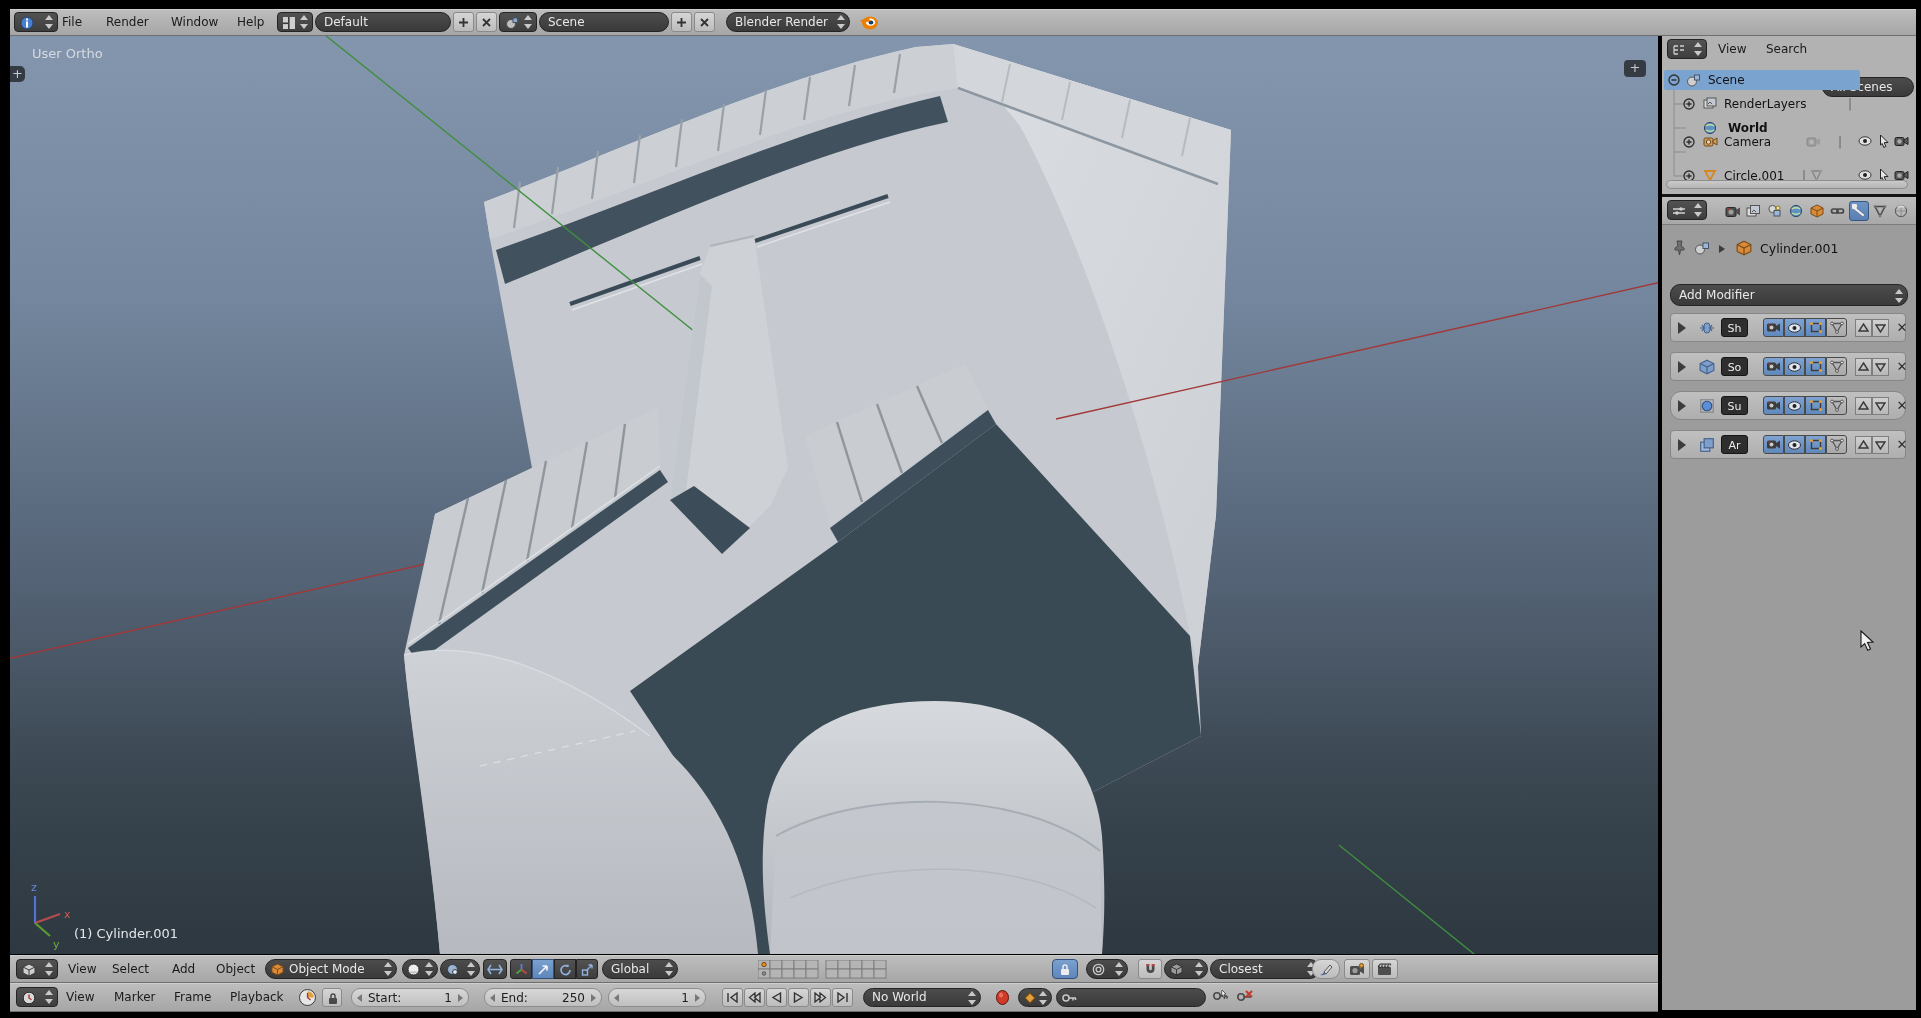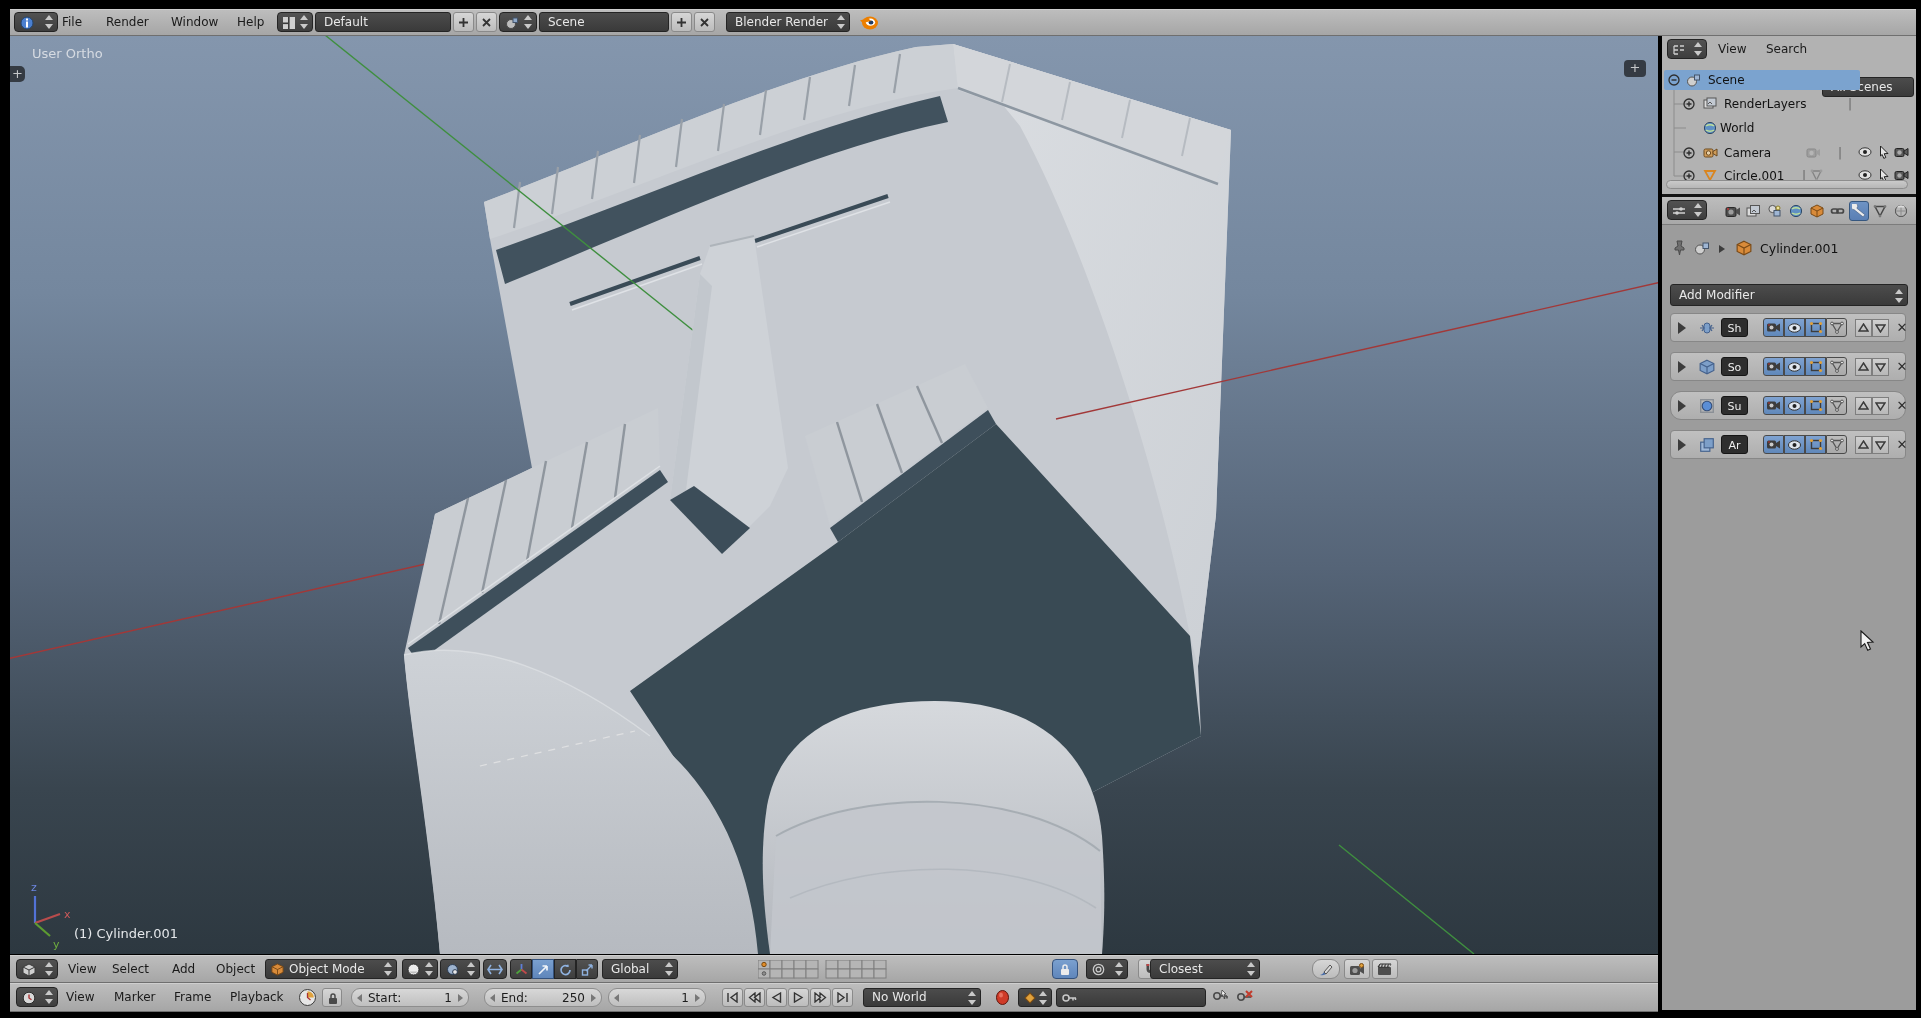--- a/index.html
+++ b/index.html
@@ -3,21 +3,21 @@
 <meta charset="utf-8">
 <style>
   html,body{margin:0;padding:0;background:#000;}
   body{font-family:"DejaVu Sans","Liberation Sans",sans-serif;-webkit-font-smoothing:antialiased;}
   .screen{position:relative;width:1921px;height:1018px;background:#000;overflow:hidden;}
   .abs{position:absolute;}
   
   .bar{position:absolute;background:linear-gradient(#bdbdbd,#a6a6a6);border-top:1px solid #cfcfcf;border-bottom:1px solid #6f6f6f;}
   .mi{position:absolute;top:0;height:100%;line-height:25px;font-size:12px;color:#1a1a1a;cursor:default;}
   
-  .dd{position:absolute;background:linear-gradient(#4c4c4c,#3a3a3a);border:1px solid #242424;border-radius:3px;color:#e8e8e8;font-size:12px;box-sizing:border-box;text-align:center;}
+  .dd{position:absolute;background:linear-gradient(#4c4c4c,#3a3a3a);border:1px solid #242424;border-radius:10px;color:#e8e8e8;font-size:12px;box-sizing:border-box;text-align:center;}
   .dd .txt{position:absolute;left:8px;top:0;line-height:18px;white-space:nowrap;overflow:hidden;}
   .arr{position:absolute;right:3px;top:2px;width:9px;height:14px;}
   .arr:before,.arr:after{content:"";position:absolute;left:0;border-left:4px solid transparent;border-right:4px solid transparent;}
   .arr:before{top:0;border-bottom:5px solid #c9c9c9;}
   .arr:after{bottom:0;border-top:5px solid #c9c9c9;}
   
   .lb{position:absolute;background:linear-gradient(#d6d6d6,#bcbcbc);border:1px solid #8a8a8a;border-radius:3px;box-sizing:border-box;}
   
   .etb{position:absolute;background:linear-gradient(#525252,#3e3e3e);border:1px solid #242424;border-radius:4px;box-sizing:border-box;}
   
@@ -294,24 +294,24 @@
           </svg>
         <span class="ol-label" style="left:62px;">RenderLayers</span>
         <span class="ol-label olsep" style="left:186px;">|</span>
       </div>
 
       <div class="ol-row" style="top:82px;">
         <svg class="glyph" style="left:41px;top:3px;" width="14" height="14" viewBox="0 0 14 14">
             <circle cx="7" cy="7" r="5.6" fill="#5f8fc4" stroke="#2f4a66"></circle>
             <path d="M3 5c2-1.6 6-1.6 8 0M3 9c2 1.6 6 1.6 8 0" stroke="#bfe09a" stroke-width="1.6" fill="none"></path>
           </svg>
-        <span class="ol-label" style="left:58px;">World</span>
-      </div>
-
-      <div class="ol-row" style="top:107px;text-align:right;">
+        <span class="ol-label" style="left:66px;font-weight:bold;">World</span>
+      </div>
+
+      <div class="ol-row" style="top:96px;text-align:right;">
         <svg class="glyph" style="left:21px;top:4px;" width="12" height="12" viewBox="0 0 12 12">
             <circle cx="6" cy="6" r="5" fill="none" stroke="#2e2e2e" stroke-width="1.3"></circle>
             <path d="M3.5 6h5M6 3.5v5" stroke="#2e2e2e" stroke-width="1.4"></path>
           </svg>
         <svg class="glyph" style="left:41px;top:3px;" width="15" height="13" viewBox="0 0 15 13">
             <rect x="1" y="3" width="9" height="8" rx="1.5" fill="#cf9c5a" stroke="#6d4a1e"></rect>
             <circle cx="5.5" cy="7" r="2.2" fill="#e8d3ae" stroke="#6d4a1e"></circle>
             <path d="M10 5.5L14 3v7l-4-2.5z" fill="#cf9c5a" stroke="#6d4a1e"></path>
           </svg>
         <span class="ol-label" style="left:62px;">Camera</span>
@@ -735,21 +735,21 @@
           <rect x="7.8" y="1" width="2.7" height="2" fill="#b44"></rect>
         </svg>
     </div>
     <div class="dd" style="left:1154px;top:3px;width:44px;height:20px;">
       <svg class="glyph" style="left:5px;top:3px;" width="13" height="13" viewBox="0 0 14 14">
           <path d="M7 1l6 3v6l-6 3-6-3V4z" fill="#9a9a9a" stroke="#2f2f2f"></path>
           <path d="M1 4l6 3 6-3M7 7v6" stroke="#2f2f2f" fill="none"></path>
         </svg>
       <span class="arr"></span>
     </div>
-    <div class="dd" style="left:1140px;top:3px;width:110px;height:20px;">
+    <div class="dd" style="left:1200px;top:3px;width:110px;height:20px;">
       <span class="txt">Closest</span>
       <span class="arr"></span>
     </div>
     <div class="lb" style="left:1302px;top:3px;width:28px;height:20px;border-radius:9px;">
       <svg class="glyph" style="left:6px;top:3px;" width="14" height="13" viewBox="0 0 14 13">
           <path d="M1 12c2-.5 3-1.5 4-3l2 2c-1.5 1-2.5 1.5-6 1z" fill="#4a6ea8"></path>
           <path d="M5 9l6-7 2 2-6 7z" fill="#d8d8d8" stroke="#555"></path>
         </svg>
     </div>
     <div class="lb" style="left:1334px;top:3px;width:26px;height:20px;">

